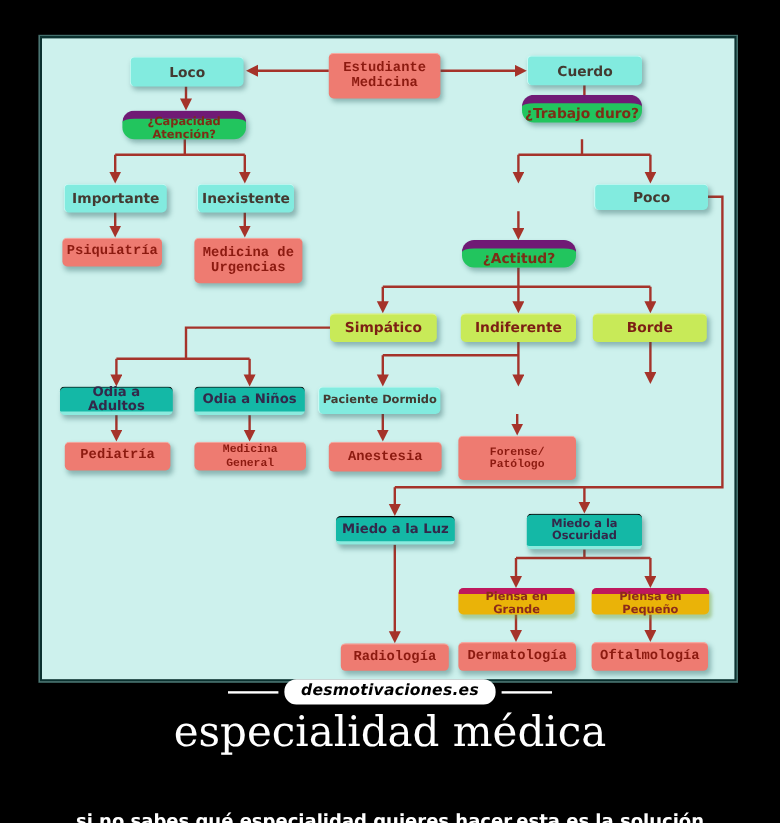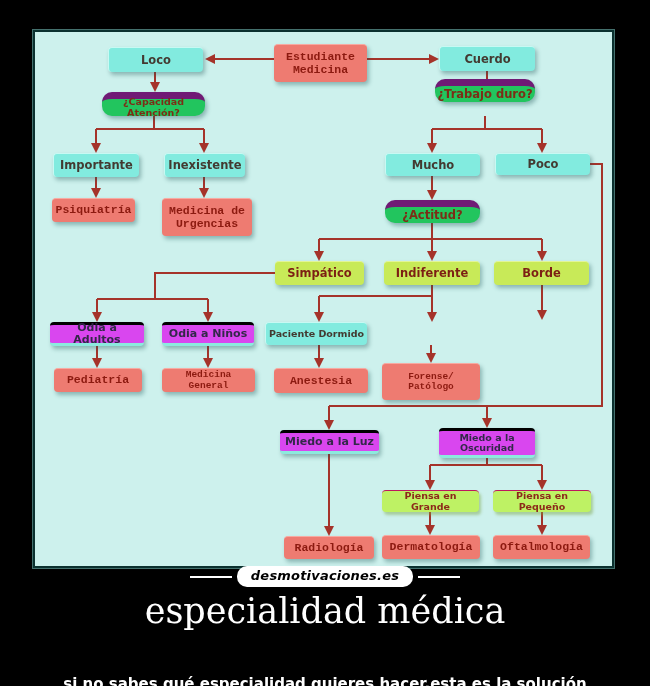--- a/index.html
+++ b/index.html
@@ -11,22 +11,22 @@
   #connectors{position:absolute;left:0;top:0;pointer-events:none;}
   
   .n{position:absolute;box-sizing:border-box;display:flex;align-items:center;justify-content:center;
      text-align:center;font-weight:bold;font-size:11.5px;line-height:1.1;white-space:pre-line;
      border-radius:4px;box-shadow:2px 3px 4px rgba(30,85,85,.38);padding:1px 2px;}
   .sm{font-size:9.5px;}
   .c-cyan{background:#82ebdf;border-top:1px solid #c8f9f3;border-left:1px solid #c8f9f3;color:#433a31;}
   .c-red{background:#ee7b71;border-top:1px solid #f7aaa2;color:#8c1a10;font-family:Liberation Mono, monospace;}
   .c-orange{background:#22c55e;border-top:7px solid #701a75;color:#7c2d16;border-radius:10px;}
   .c-green{background:#c8ea58;border-top:1px solid #e2f598;color:#7c1f14;}
-  .c-yellow{background:#bef264;border-top:1px solid #be185d;color:#8c2a1a;box-shadow:2px 3px 3px rgba(120,160,60,.45);}
-  .c-lav{background:#d946ef;border-top:3px solid #000000;border-bottom:3px solid #8ceade;color:#33284a;}
+  .c-yellow{background:#eab308;border-top:5px solid #be185d;color:#8c2a1a;box-shadow:2px 3px 3px rgba(120,160,60,.45);}
+  .c-lav{background:#14b8a6;border-top:1px solid #000000;border-bottom:3px solid #8ceade;color:#33284a;}
   
   #watermark-row{position:absolute;left:0;top:566px;width:650px;display:flex;align-items:center;justify-content:center;}
   .wm-line{width:42px;height:2px;background:#fff;margin:0 5px;}
   #watermark-pill{background:#fff;color:#000;font-size:13px;font-weight:bold;
                   padding:2px 14px 4px 14px;border-radius:10px;letter-spacing:.2px;font-style:italic;}
   
   #caption-title{position:absolute;left:0;top:591px;width:650px;text-align:center;color:#fff;
                  font-family:"DejaVu Serif","Liberation Serif",serif;font-size:35px;font-weight:normal;}
   #caption-subtitle{position:absolute;left:0;top:643px;width:650px;text-align:center;color:#fff;
                     font-size:15px;font-weight:bold;margin-top:32px;}
@@ -86,21 +86,20 @@
     </svg>
 
     <div class="n c-cyan" style="left:73px;top:15px;width:95px;height:25px">Loco</div>
     <div class="n c-red" style="left:239px;top:12px;width:93px;height:38px">Estudiante
 Medicina</div>
     <div class="n c-cyan" style="left:404px;top:14px;width:96px;height:25px">Cuerdo</div>
     <div class="n c-orange sm" style="left:67px;top:60px;width:103px;height:24px">¿Capacidad Atención?</div>
     <div class="n c-orange" style="left:400px;top:47px;width:100px;height:23px">¿Trabajo duro?</div>
     <div class="n c-cyan" style="left:18px;top:121px;width:86px;height:24px">Importante</div>
     <div class="n c-cyan" style="left:129px;top:121px;width:81px;height:24px">Inexistente</div>
-    <div class="n c-cyan" style="left:350px;top:121px;width:95px;height:23px">Mucho</div>
     <div class="n c-cyan" style="left:460px;top:121px;width:95px;height:22px">Poco</div>
     <div class="n c-red" style="left:17px;top:166px;width:83px;height:24px">Psiquiatría</div>
     <div class="n c-red" style="left:127px;top:166px;width:90px;height:38px">Medicina de
 Urgencias</div>
     <div class="n c-orange" style="left:350px;top:168px;width:95px;height:23px">¿Actitud?</div>
     <div class="n c-green" style="left:240px;top:229px;width:89px;height:24px">Simpático</div>
     <div class="n c-green" style="left:349px;top:229px;width:96px;height:24px">Indiferente</div>
     <div class="n c-green" style="left:459px;top:229px;width:95px;height:24px">Borde</div>
     <div class="n c-lav" style="left:15px;top:290px;width:94px;height:24px;font-size:11px">Odia a Adultos</div>
     <div class="n c-lav" style="left:127px;top:290px;width:92px;height:24px;font-size:11px">Odia a Niños</div>

